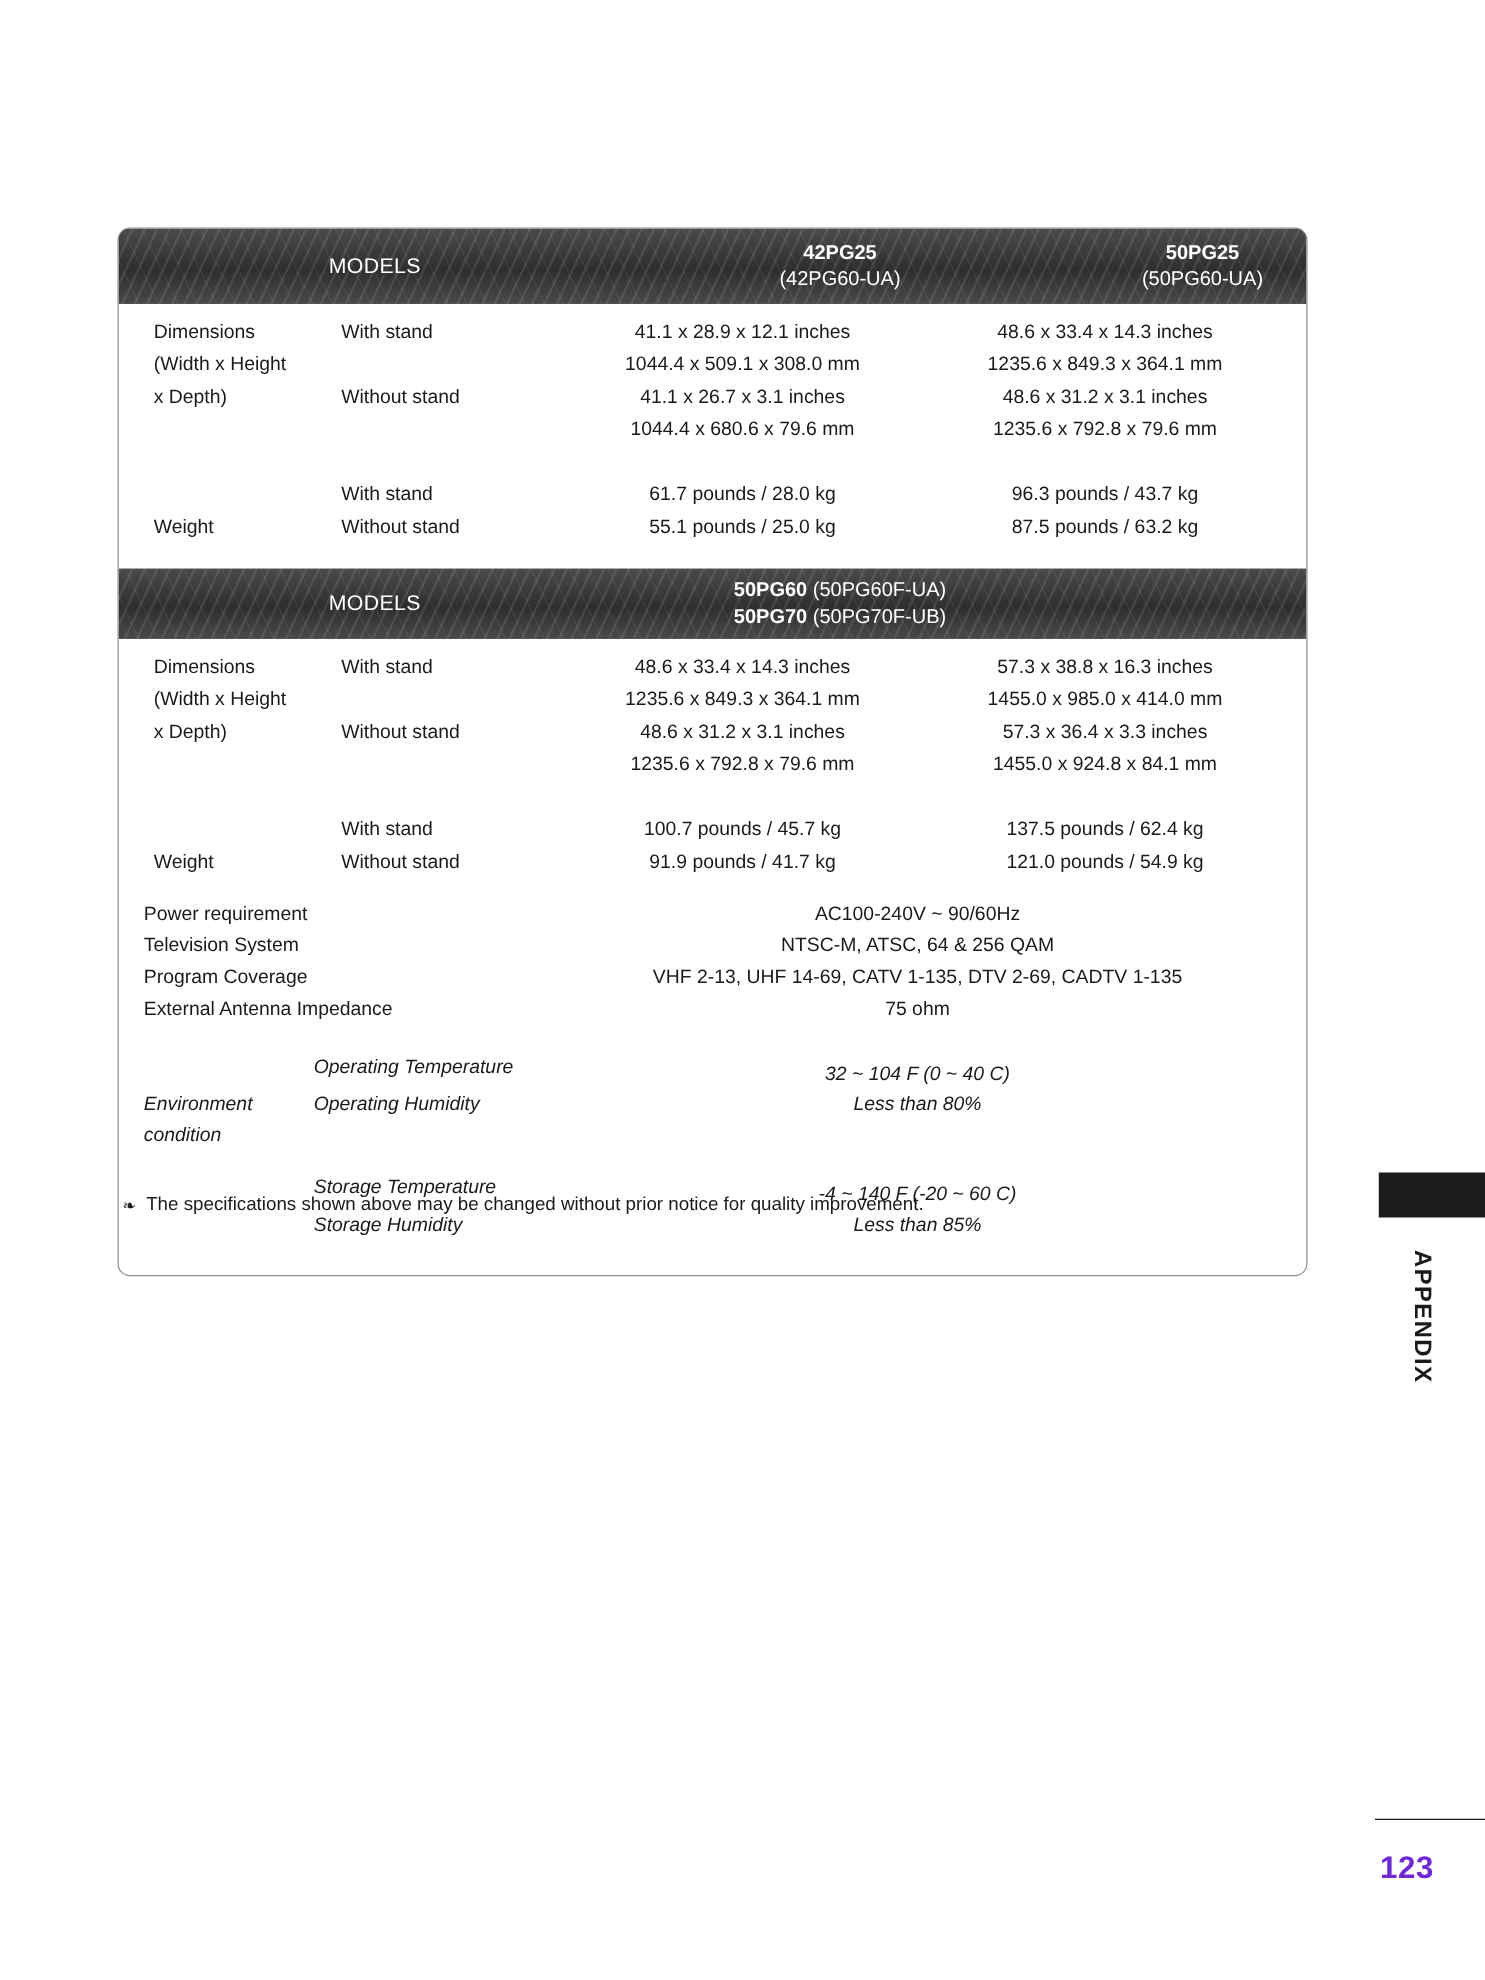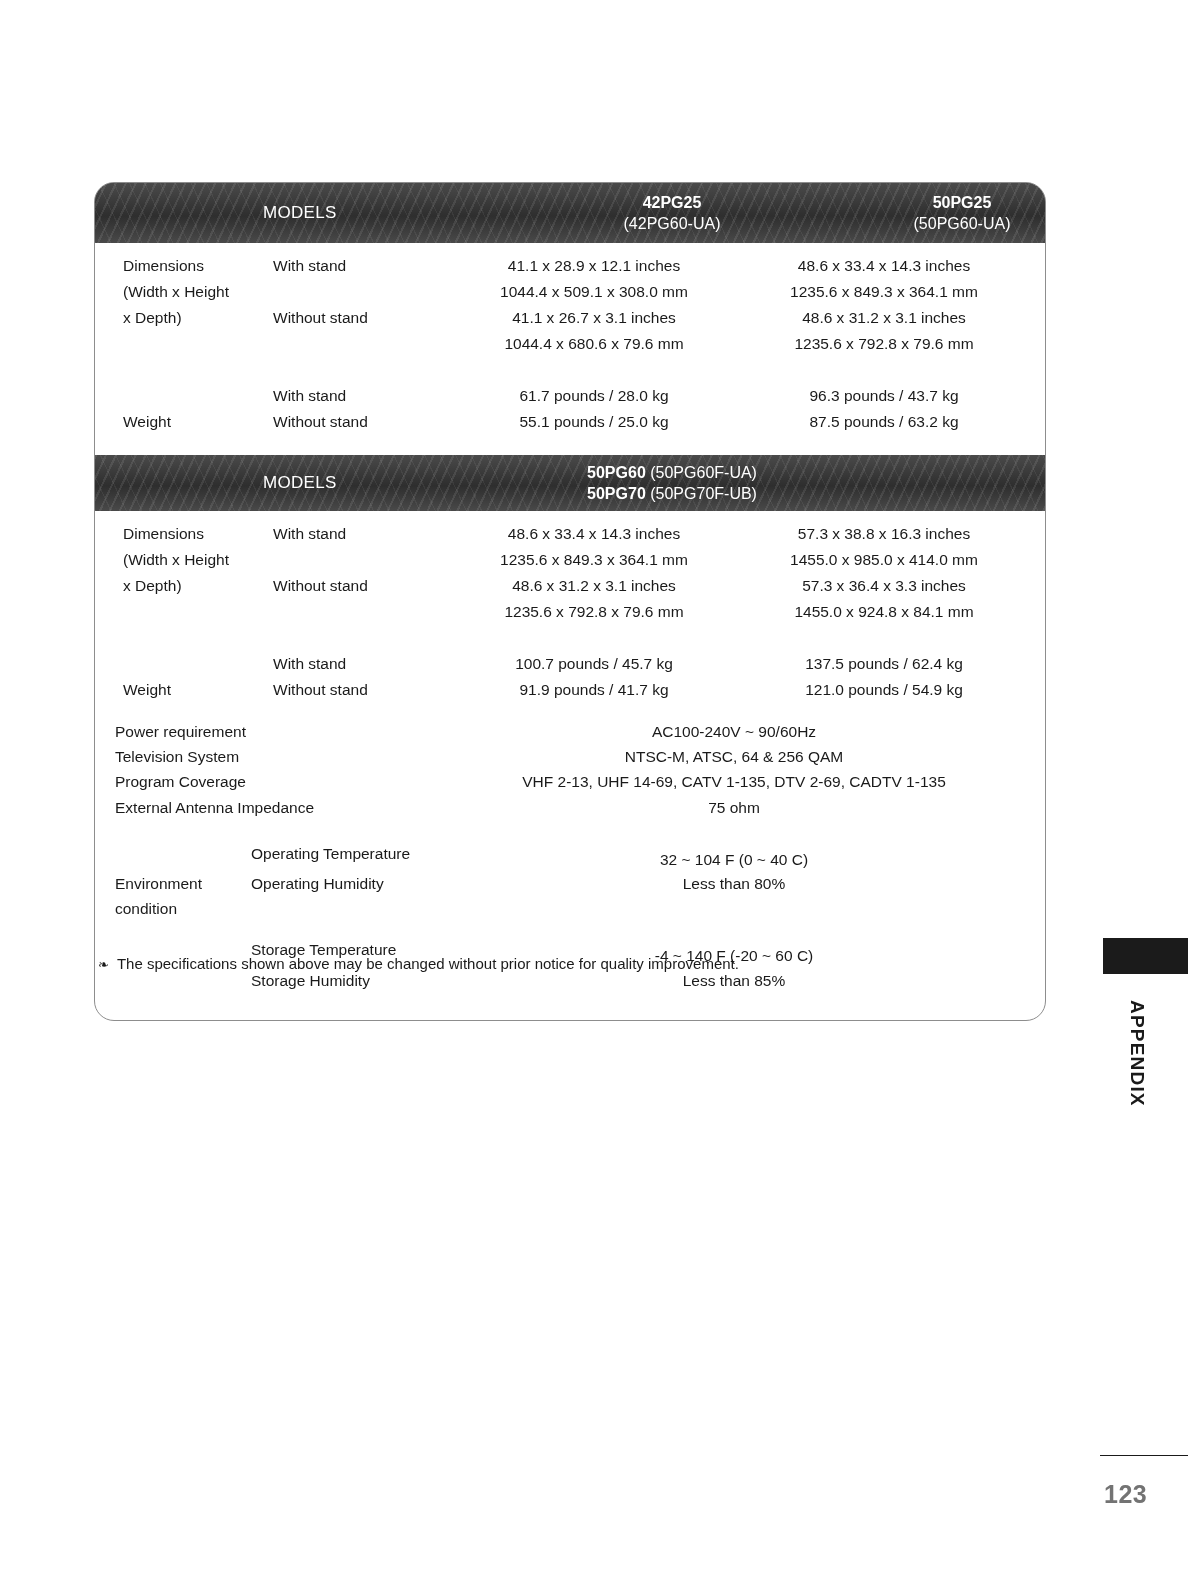--- a/index.html
+++ b/index.html
@@ -21,21 +21,21 @@
     inset: 0;
   }
 
   
   .spec-card {
     position: absolute;
     left: 94px;
     top: 182px;
     width: 952px;
     border: 1px solid #8d8d8d;
-    border-radius: 20px;
+    border-radius: 10px;
     box-sizing: border-box;
     background: #fff;
     overflow: hidden;
   }
 
   
   .model-band {
     position: relative;
     background: #3a3a3a;
     background-image:
@@ -96,20 +96,21 @@
     grid-template-columns: 328px 622px;
     align-items: start;
   }
   .wide-grid .lbl { padding-left: 20px; font-size: 15.5px; line-height: 1.62; }
   .wide-grid .ctr { text-align: center; font-size: 15.5px; line-height: 1.62; }
 
   .env-grid {
     display: grid;
     grid-template-columns: 150px 178px 622px;
     align-items: start;
+    font-style: italic;
   }
   .env-grid .lbl-left { line-height: 1.6; }
   .env-grid .lbl-mid { line-height: 1.6; }
   .env-grid .ctr { text-align: center; font-size: 15.5px; line-height: 1.6; }
 
   
   .footnote {
     position: absolute;
     left: 98px;
     top: 955px;
@@ -153,21 +154,21 @@
     top: 1455px;
     width: 88px;
     border-top: 1px solid #1a1a1a;
   }
   .page-num {
     position: absolute;
     left: 1104px;
     top: 1480px;
     font-size: 25px;
     font-weight: bold;
-    color: #737373;
+    color: #6d28d9;
     letter-spacing: 0.5px;
   }
 </style>
 </head>
 <body>
 
 <div class="page">
 
   <div class="spec-card">
 

